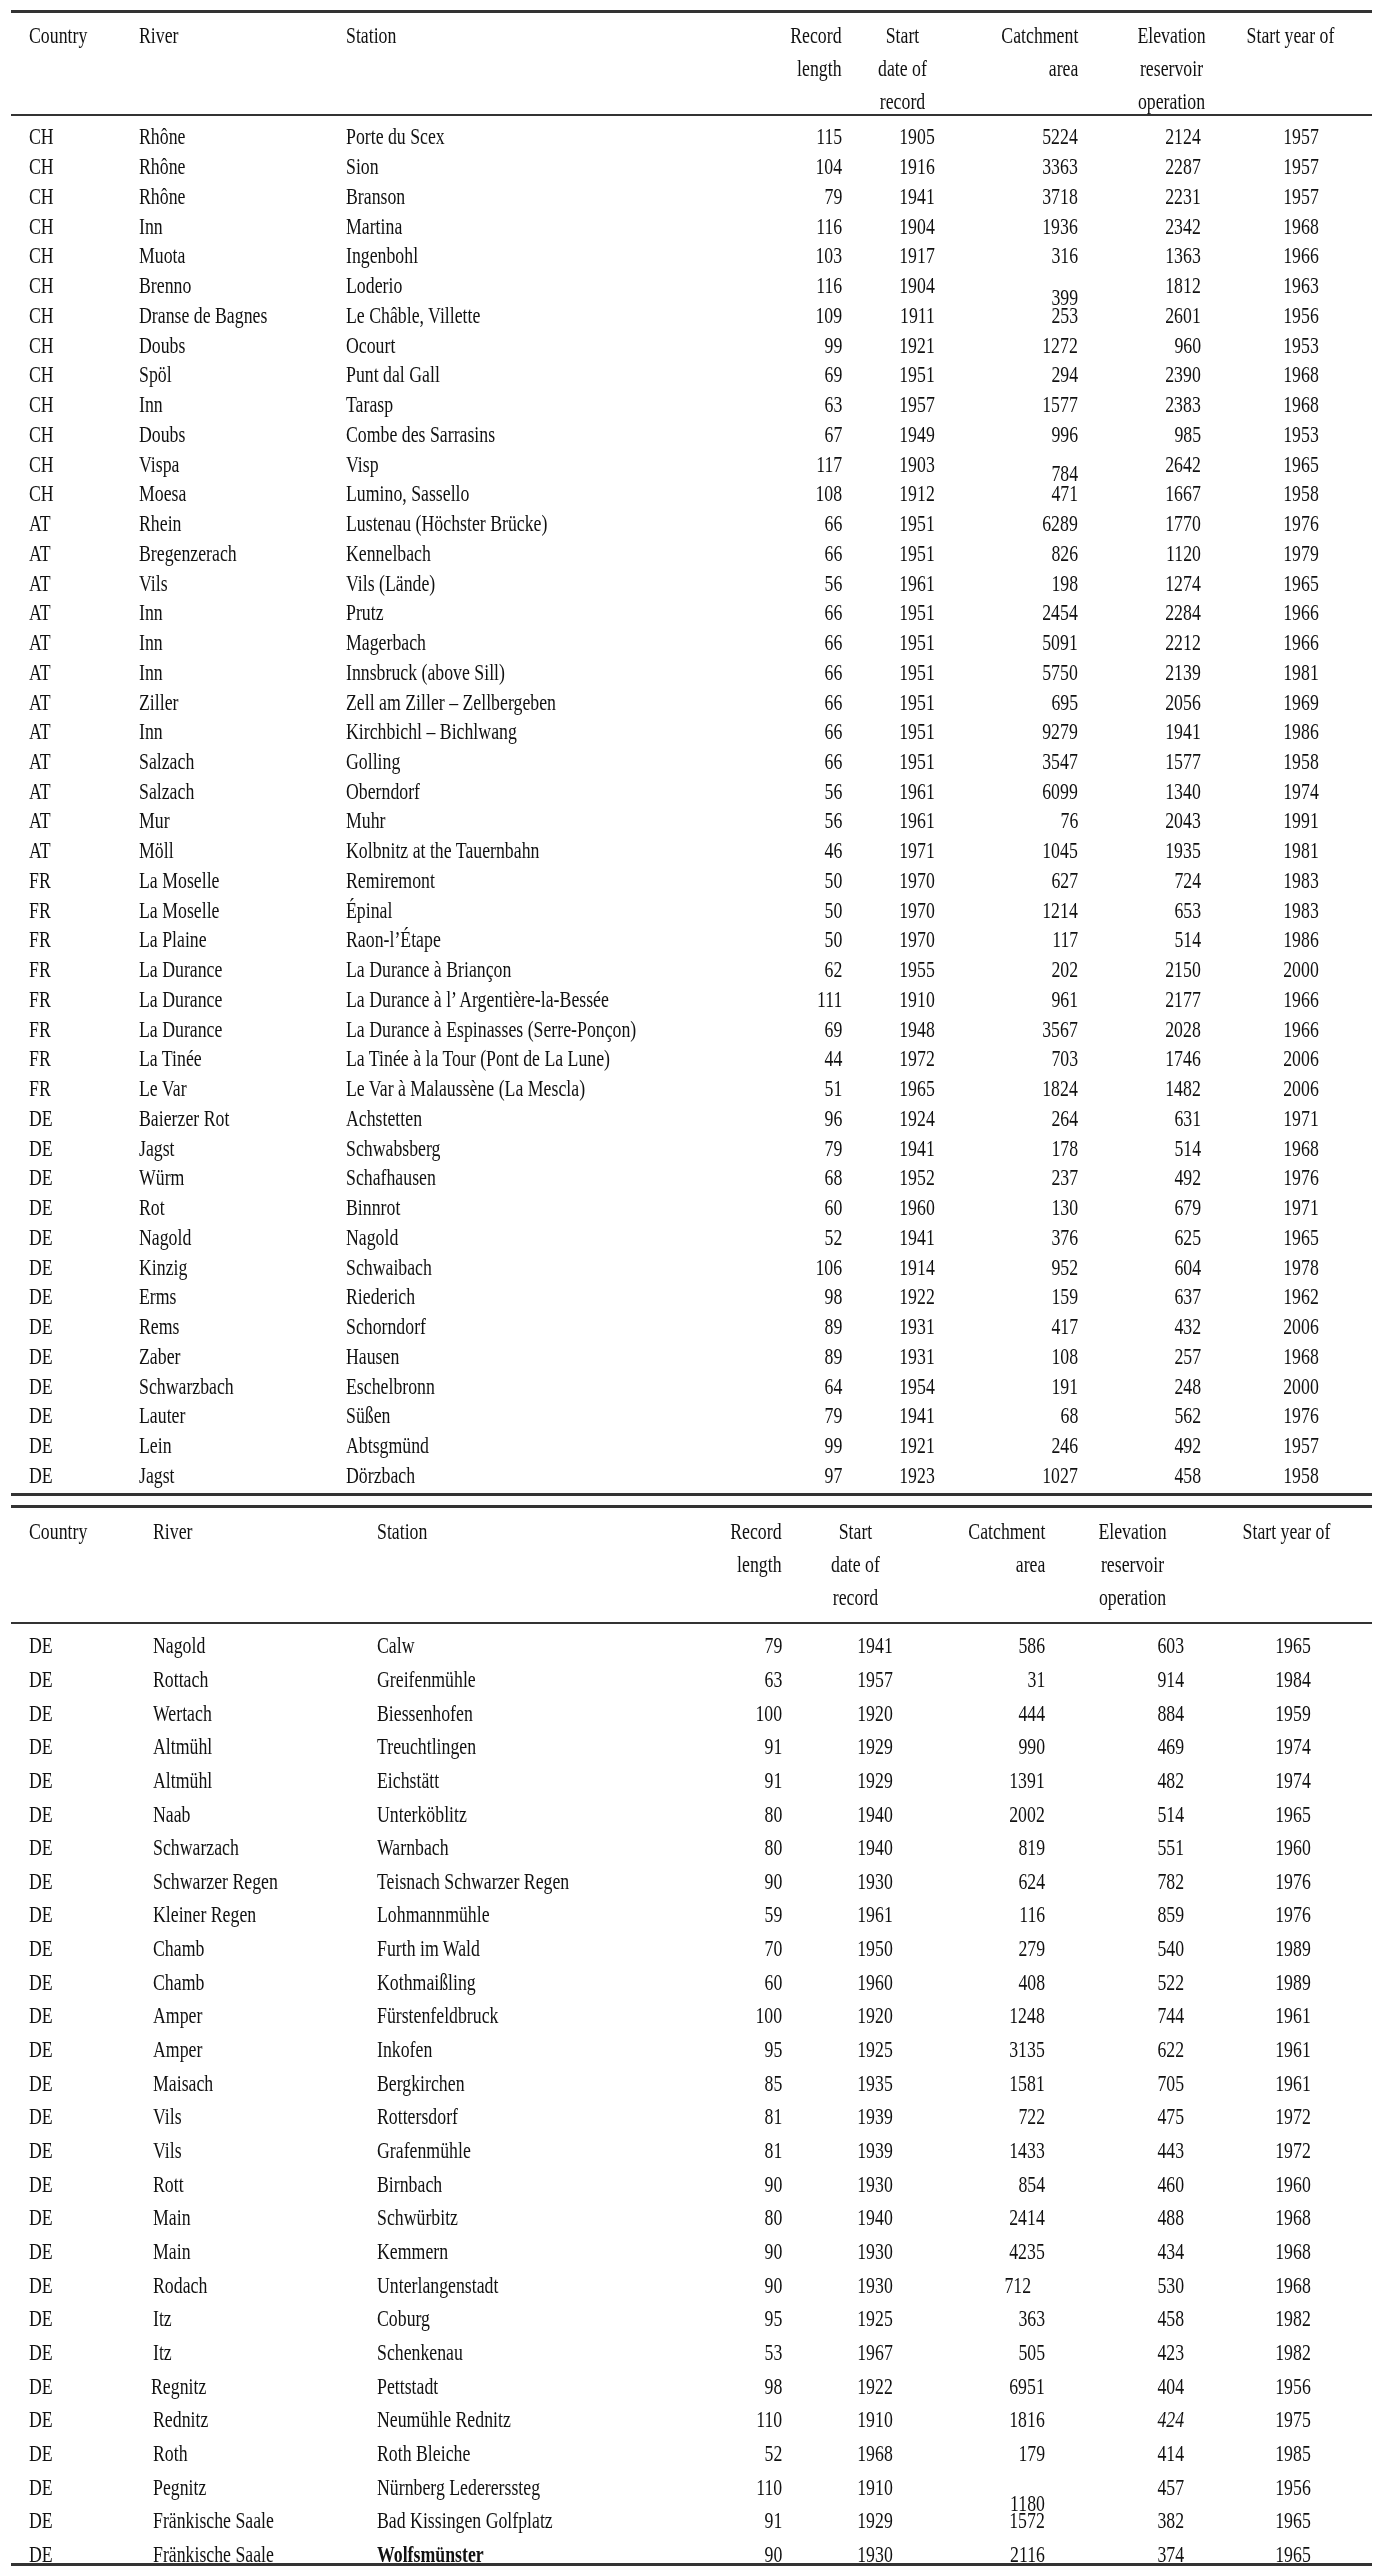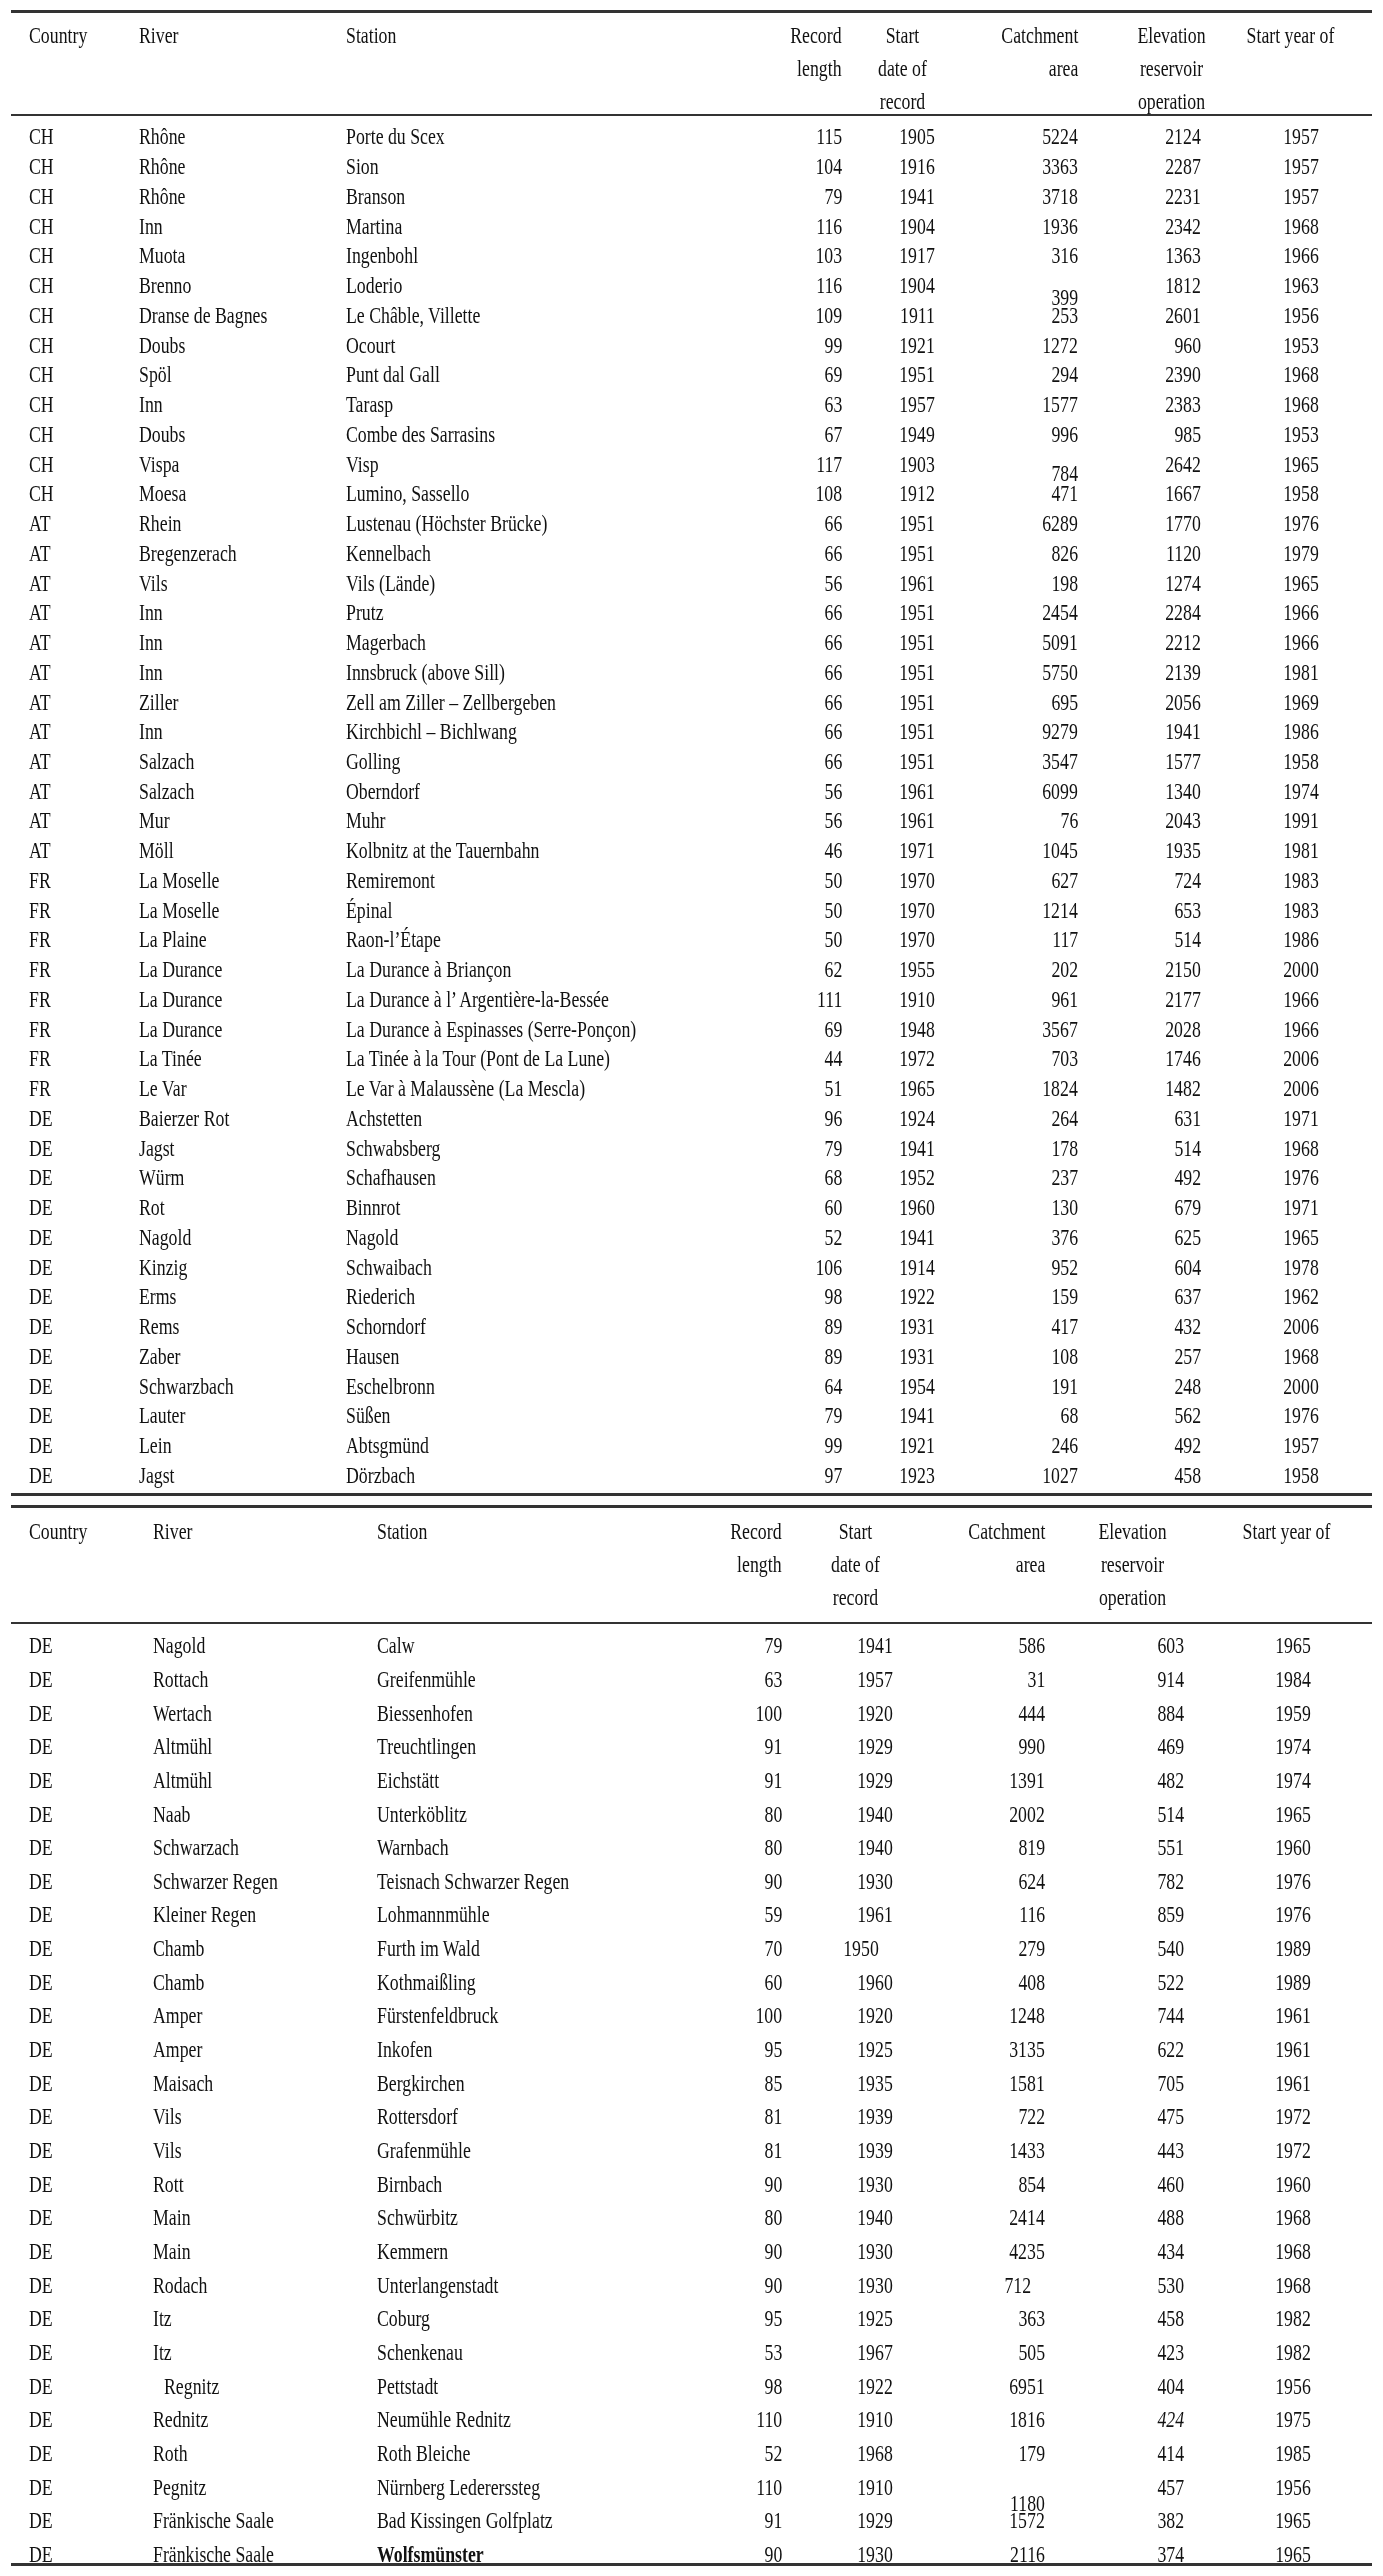--- a/index.html
+++ b/index.html
@@ -649,21 +649,21 @@
         <div class="cell r" style="right: 490px;"><span>1961</span></div>
         <div class="cell r" style="right: 338px;"><span>116</span></div>
         <div class="cell r" style="right: 199px;"><span>859</span></div>
         <div class="cell r" style="right: 72px;"><span>1976</span></div>
       </div>
       <div class="row" style="top: 1934px;">
         <div class="cell l" style="left: 29px;"><span>DE</span></div>
         <div class="cell l" style="left: 153px;"><span>Chamb</span></div>
         <div class="cell l" style="left: 377px;"><span>Furth im Wald</span></div>
         <div class="cell r" style="right: 601px;"><span>70</span></div>
-        <div class="cell r" style="right: 504px;"><span>1950</span></div>
+        <div class="cell r" style="right: 490px;"><span>1950</span></div>
         <div class="cell r" style="right: 338px;"><span>279</span></div>
         <div class="cell r" style="right: 199px;"><span>540</span></div>
         <div class="cell r" style="right: 72px;"><span>1989</span></div>
       </div>
       <div class="row" style="top: 1968px;">
         <div class="cell l" style="left: 29px;"><span>DE</span></div>
         <div class="cell l" style="left: 153px;"><span>Chamb</span></div>
         <div class="cell l" style="left: 377px;"><span>Kothmaißling</span></div>
         <div class="cell r" style="right: 601px;"><span>60</span></div>
         <div class="cell r" style="right: 490px;"><span>1960</span></div>
@@ -776,21 +776,21 @@
         <div class="cell l" style="left: 153px;"><span>Itz</span></div>
         <div class="cell l" style="left: 377px;"><span>Schenkenau</span></div>
         <div class="cell r" style="right: 601px;"><span>53</span></div>
         <div class="cell r" style="right: 490px;"><span>1967</span></div>
         <div class="cell r" style="right: 338px;"><span>505</span></div>
         <div class="cell r" style="right: 199px;"><span>423</span></div>
         <div class="cell r" style="right: 72px;"><span>1982</span></div>
       </div>
       <div class="row" style="top: 2372px;">
         <div class="cell l" style="left: 29px;"><span>DE</span></div>
-        <div class="cell l" style="left: 164px;"><span>Regnitz</span></div>
+        <div class="cell l" style="left: 151px;"><span>Regnitz</span></div>
         <div class="cell l" style="left: 377px;"><span>Pettstadt</span></div>
         <div class="cell r" style="right: 601px;"><span>98</span></div>
         <div class="cell r" style="right: 490px;"><span>1922</span></div>
         <div class="cell r" style="right: 338px;"><span>6951</span></div>
         <div class="cell r" style="right: 199px;"><span>404</span></div>
         <div class="cell r" style="right: 72px;"><span>1956</span></div>
       </div>
       <div class="row" style="top: 2405px;">
         <div class="cell l" style="left: 29px;"><span>DE</span></div>
         <div class="cell l" style="left: 153px;"><span>Rednitz</span></div>

